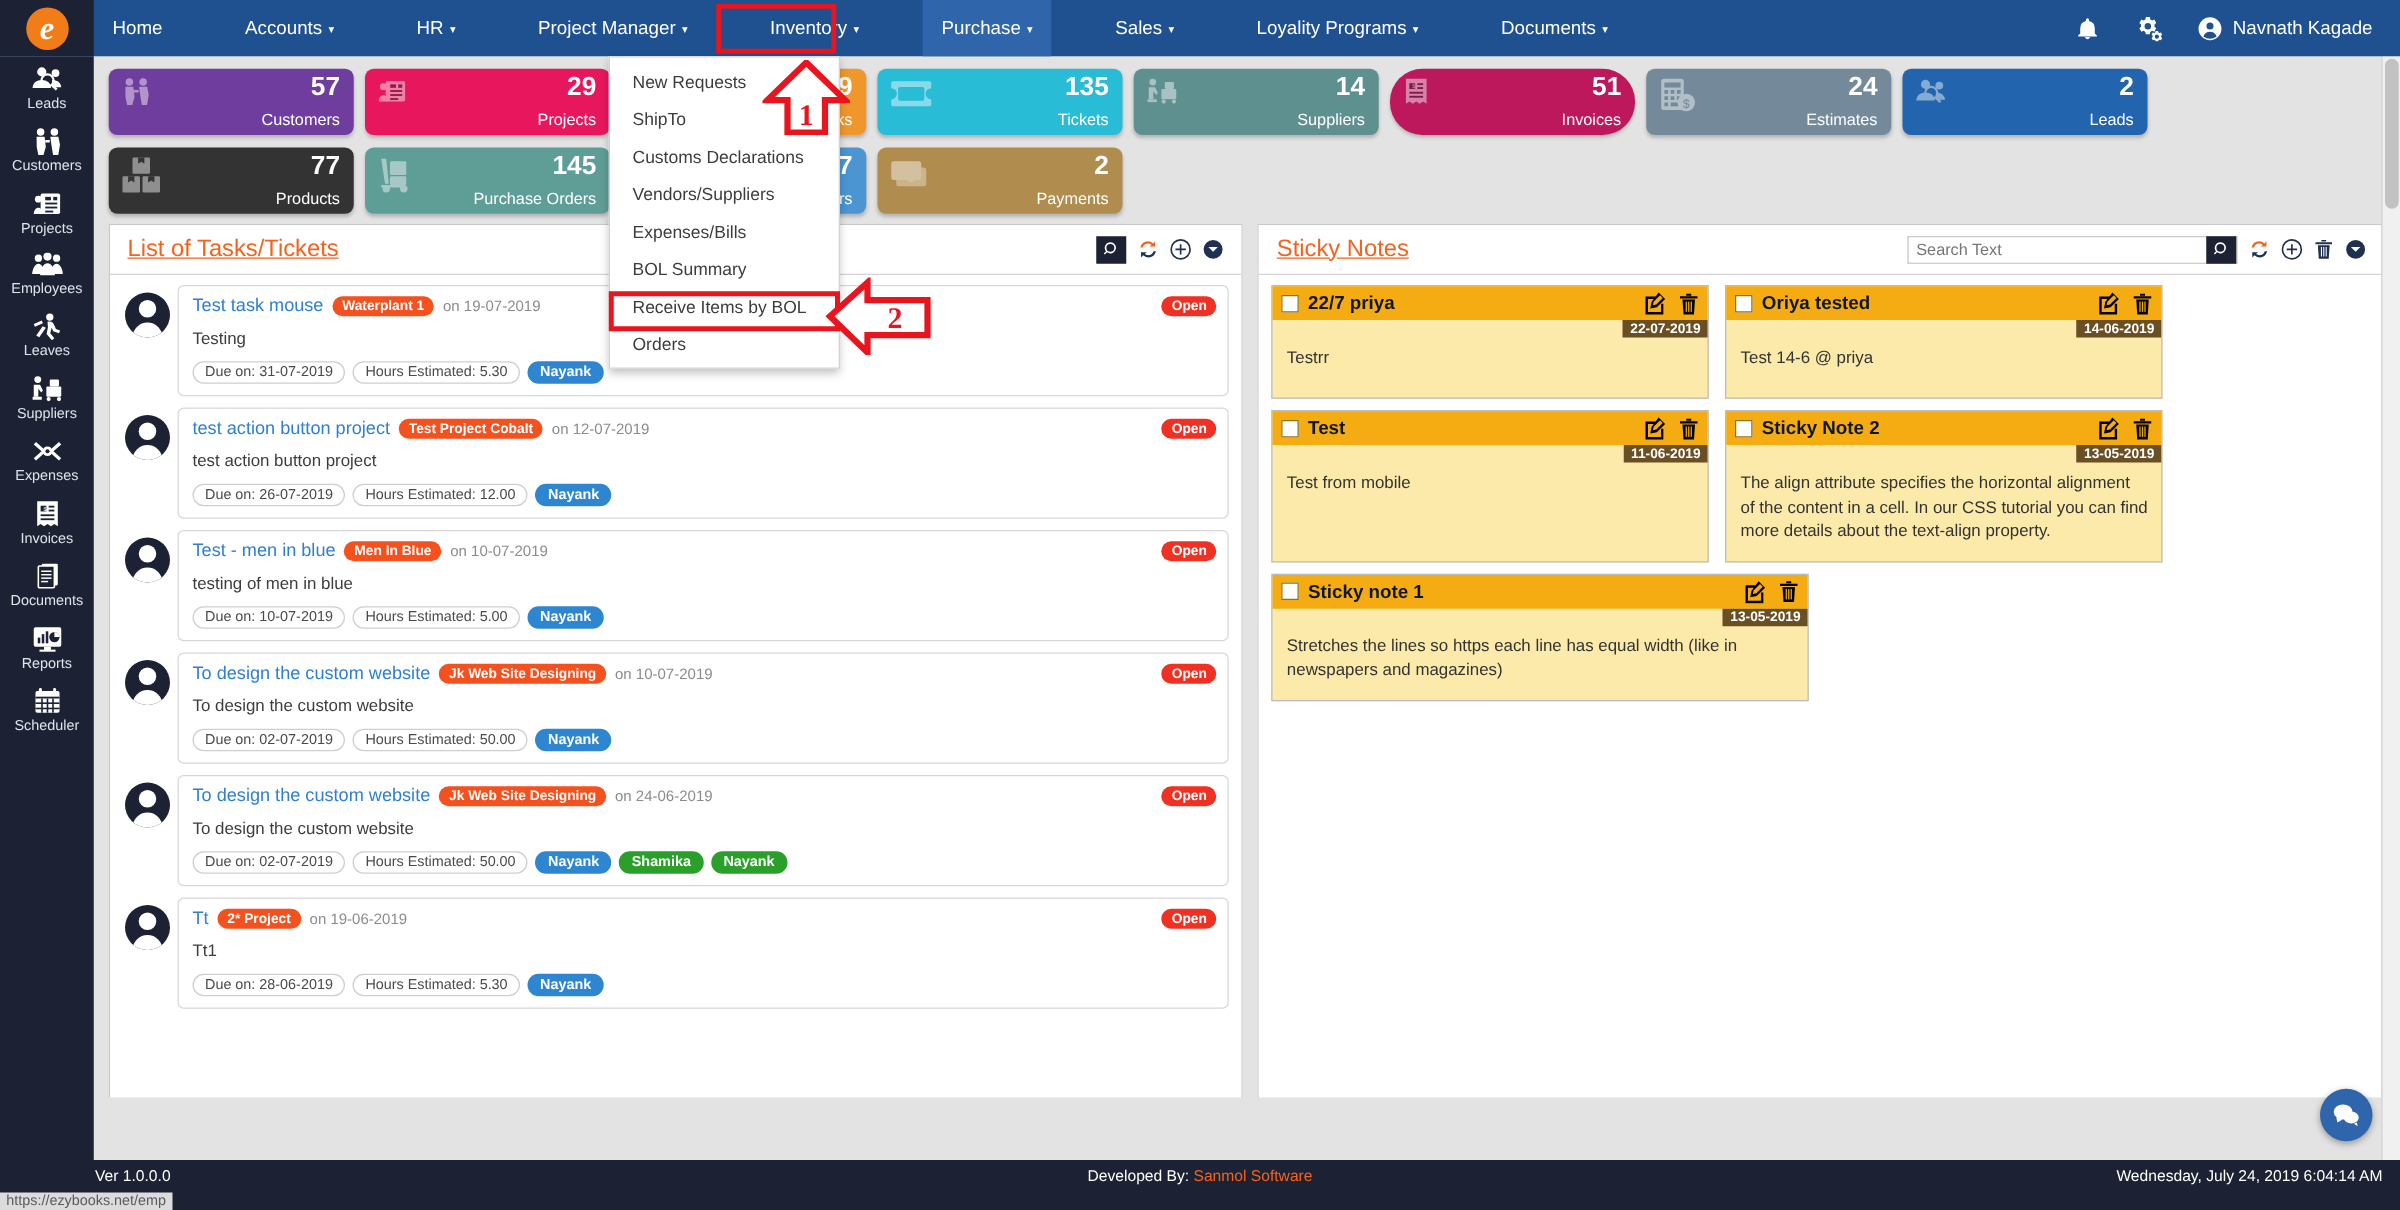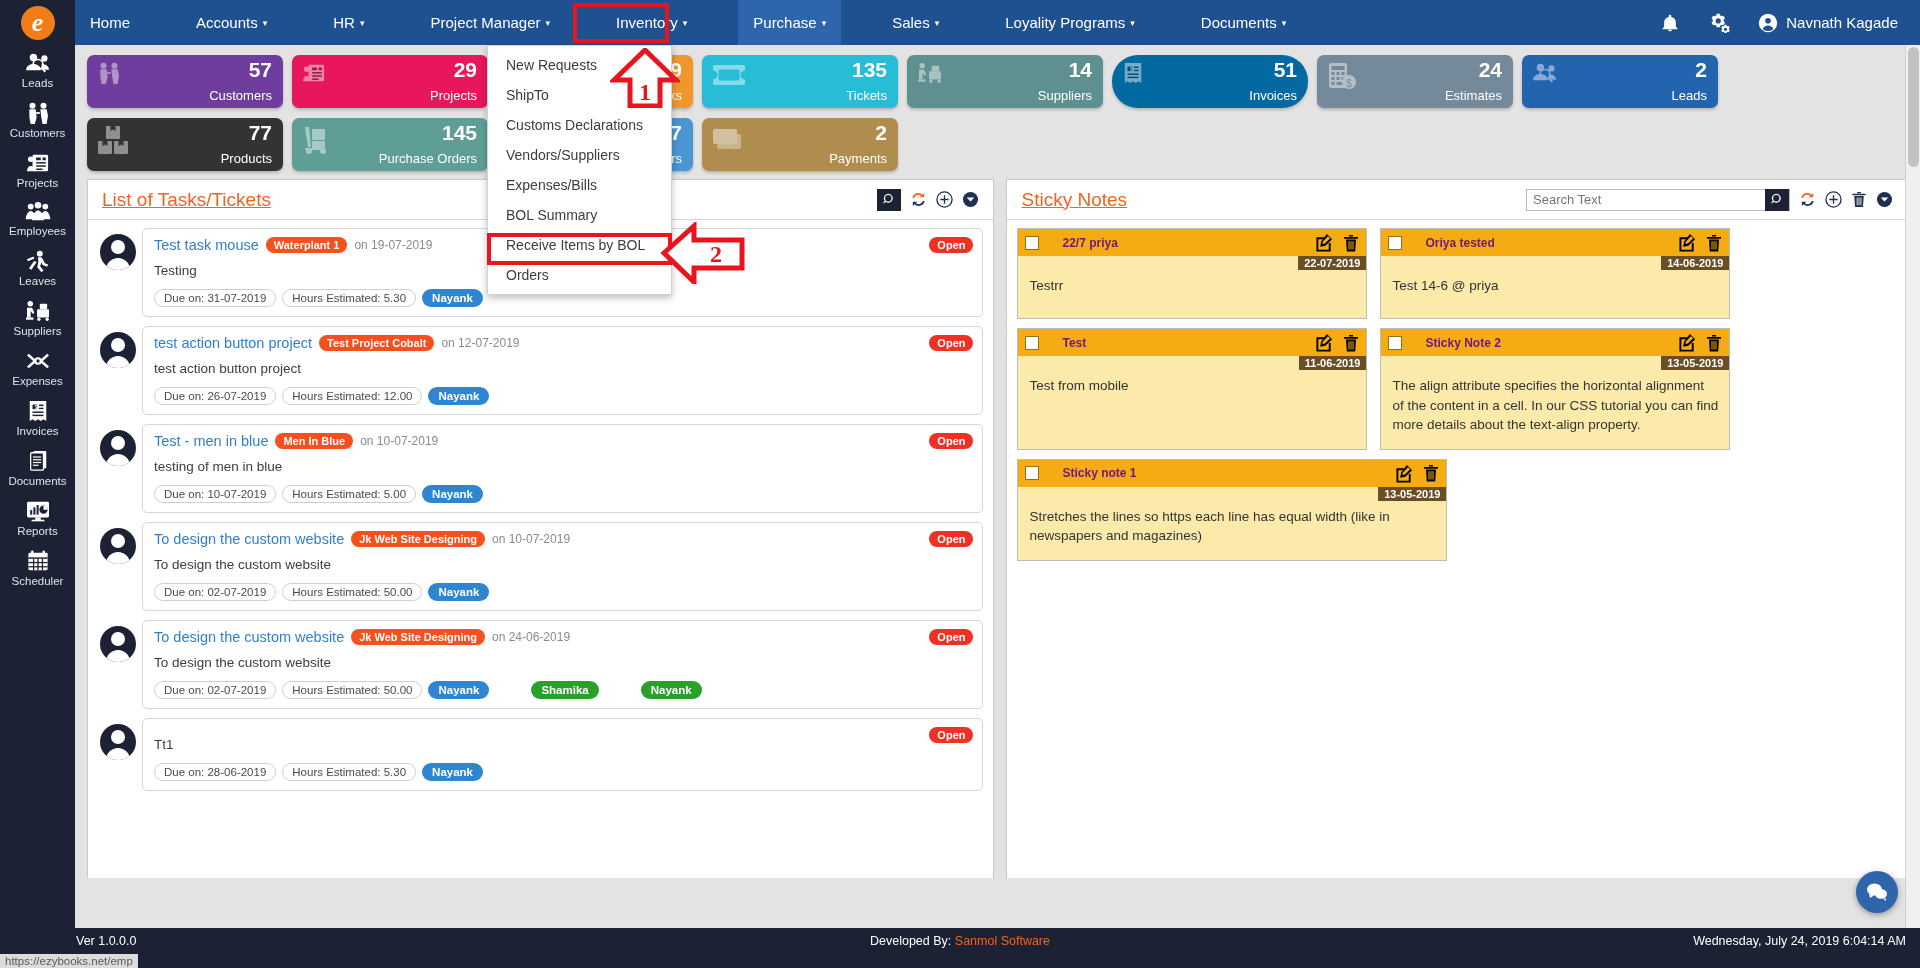--- a/index.html
+++ b/index.html
@@ -80,31 +80,31 @@
   .proj-badge { background:#f4511e; color:#fff; font-size:11px; font-weight:bold;
     border-radius:9px; padding:2px 8px; white-space:nowrap; }
   .task-date { color:#8b8b8b; font-size:12px; }
   .task-desc { font-size:13.5px; color:#3d3d3d; margin:10px 0 11px; }
   .task-meta { display:flex; align-items:center; gap:6px; }
   .pill { border:1px solid #cfcfcf; border-radius:11px; padding:2px 9px;
     font-size:11.5px; color:#4a4a4a; background:#fff; white-space:nowrap; }
   .pill-user { border:0; color:#fff; font-weight:bold; font-size:11.5px;
     border-radius:11px; padding:3px 10px; }
   .u-blue { background:#2e86d1; }
-  .u-green { background:#2aa02a;margin-left:36px; }
+  .u-green { background:#2aa02a; }
   .status-open { position:absolute; right:9px; top:8px; background:#ef3124; color:#fff;
     font-size:11px; font-weight:bold; border-radius:9px; padding:2px 8px; }
 
   
   .notes-grid { display:flex; flex-wrap:wrap; gap:9px 13px; }
   .note { width:350px; border:1px solid #bcbcbc; background:#fbeaa9; }
   .note-head { height:27px; background:#f5ab12; display:flex; align-items:center;
     padding:0 7px; gap:7px; }
   .note-chk { width:14px; height:14px; background:#fff; border:1px solid #8d7315; cursor:pointer; }
-  .note-title { font-size:12px; color:#701a75; font-weight:bold;margin-left:16px; }
+  .note-title { font-size:15px; color:#0f172a; font-weight:bold; }
   .note-acts { margin-left:auto; display:flex; gap:9px; align-items:center; }
   .note-acts svg { display:block; cursor:pointer; }
   .note-body { position:relative; padding:20px 11px 14px; min-height:52px; }
   .note-date { position:absolute; right:0; top:0; background:#6b4f24; color:#fff;
     font-size:11px; font-weight:bold; padding:1px 6px; }
   .note-text { font-size:13.5px; color:#333; line-height:1.45; }
 
   
   #dd { position:absolute; left:487px; top:45px; width:185px; background:#fff;
     border:1px solid #d2d2d2; box-shadow:0 3px 7px rgba(0,0,0,.25); z-index:70; padding:4px 0; }
@@ -433,21 +433,21 @@
             <path d="M1 19h8v2.5H1z"></path>
             <rect x="13" y="10" width="13" height="9" rx="1"></rect>
             <rect x="16" y="4" width="8" height="6" rx="1"></rect>
             <circle cx="15" cy="21" r="1.8"></circle>
             <circle cx="24" cy="21" r="1.8"></circle>
           </svg>
         </span>
         <span class="t-num">14</span>
         <span class="t-lab">Suppliers</span>
       </div>
-      <div class="tile" style="background: #0369a1; border-radius: 26px;">
+      <div class="tile" style="background: #be185d; border-radius: 26px;">
         <span class="t-ico">
           <svg width="22" height="22" viewBox="0 0 24 24">
             <path d="M3 1h18v22l-3-2-3 2-3-2-3 2-3-2-3 2z"></path>
             <g fill="#1c2233">
               <rect x="6" y="5" width="5" height="5"></rect>
               <rect x="13" y="5" width="5" height="1.6"></rect>
               <rect x="13" y="8.4" width="5" height="1.6"></rect>
               <rect x="6" y="12.5" width="12" height="1.6"></rect>
               <rect x="6" y="16" width="12" height="1.6"></rect>
             </g>
@@ -661,20 +661,25 @@
                 <span class="pill-user u-blue">Nayank</span>
                 <span class="pill-user u-green">Shamika</span>
                 <span class="pill-user u-green">Nayank</span>
               </div>
             </div>
           </div>
           <div class="task-row">
             <div class="avatar"></div>
             <div class="task-card">
               <div class="status-open">Open</div>
+              <div class="task-line1">
+                <span class="task-title">Tt</span>
+                <span class="proj-badge">2* Project</span>
+                <span class="task-date">on 19-06-2019</span>
+              </div>
               <div class="task-desc">Tt1</div>
               <div class="task-meta">
                 <span class="pill">Due on: 28-06-2019</span>
                 <span class="pill">Hours Estimated: 5.30</span>
                 <span class="pill-user u-blue">Nayank</span>
               </div>
             </div>
           </div>
         </div>
     </div>

